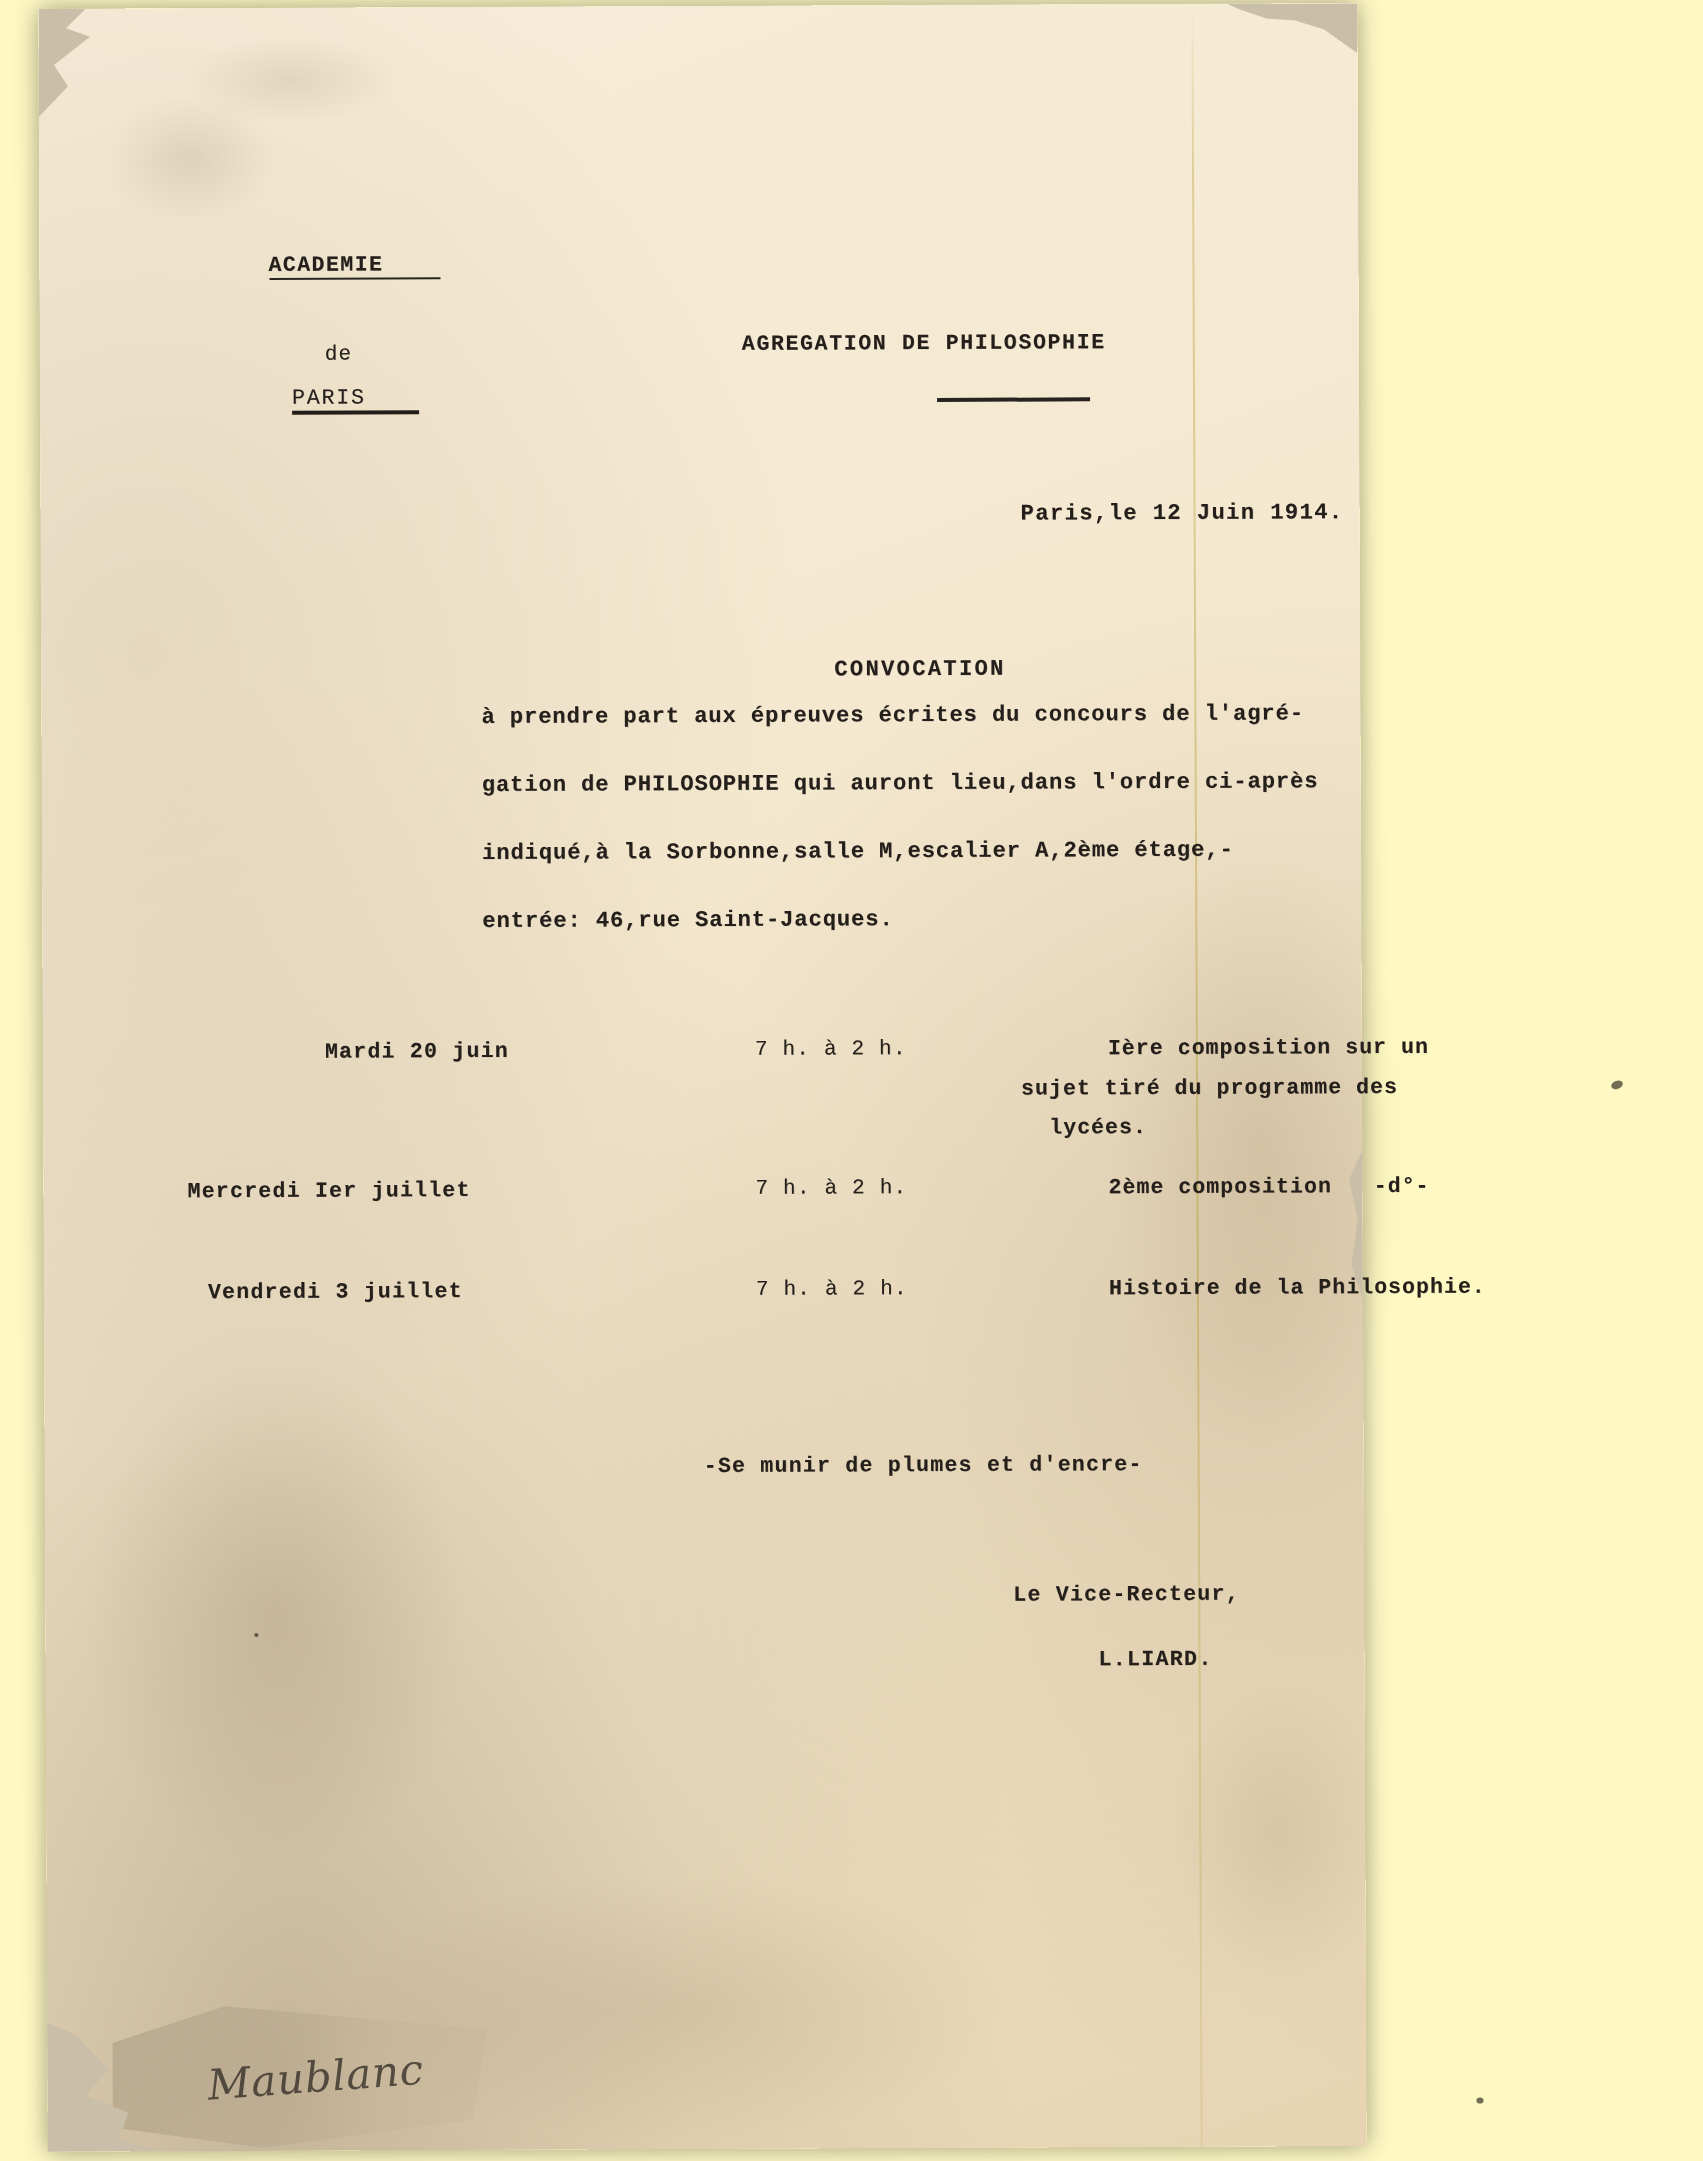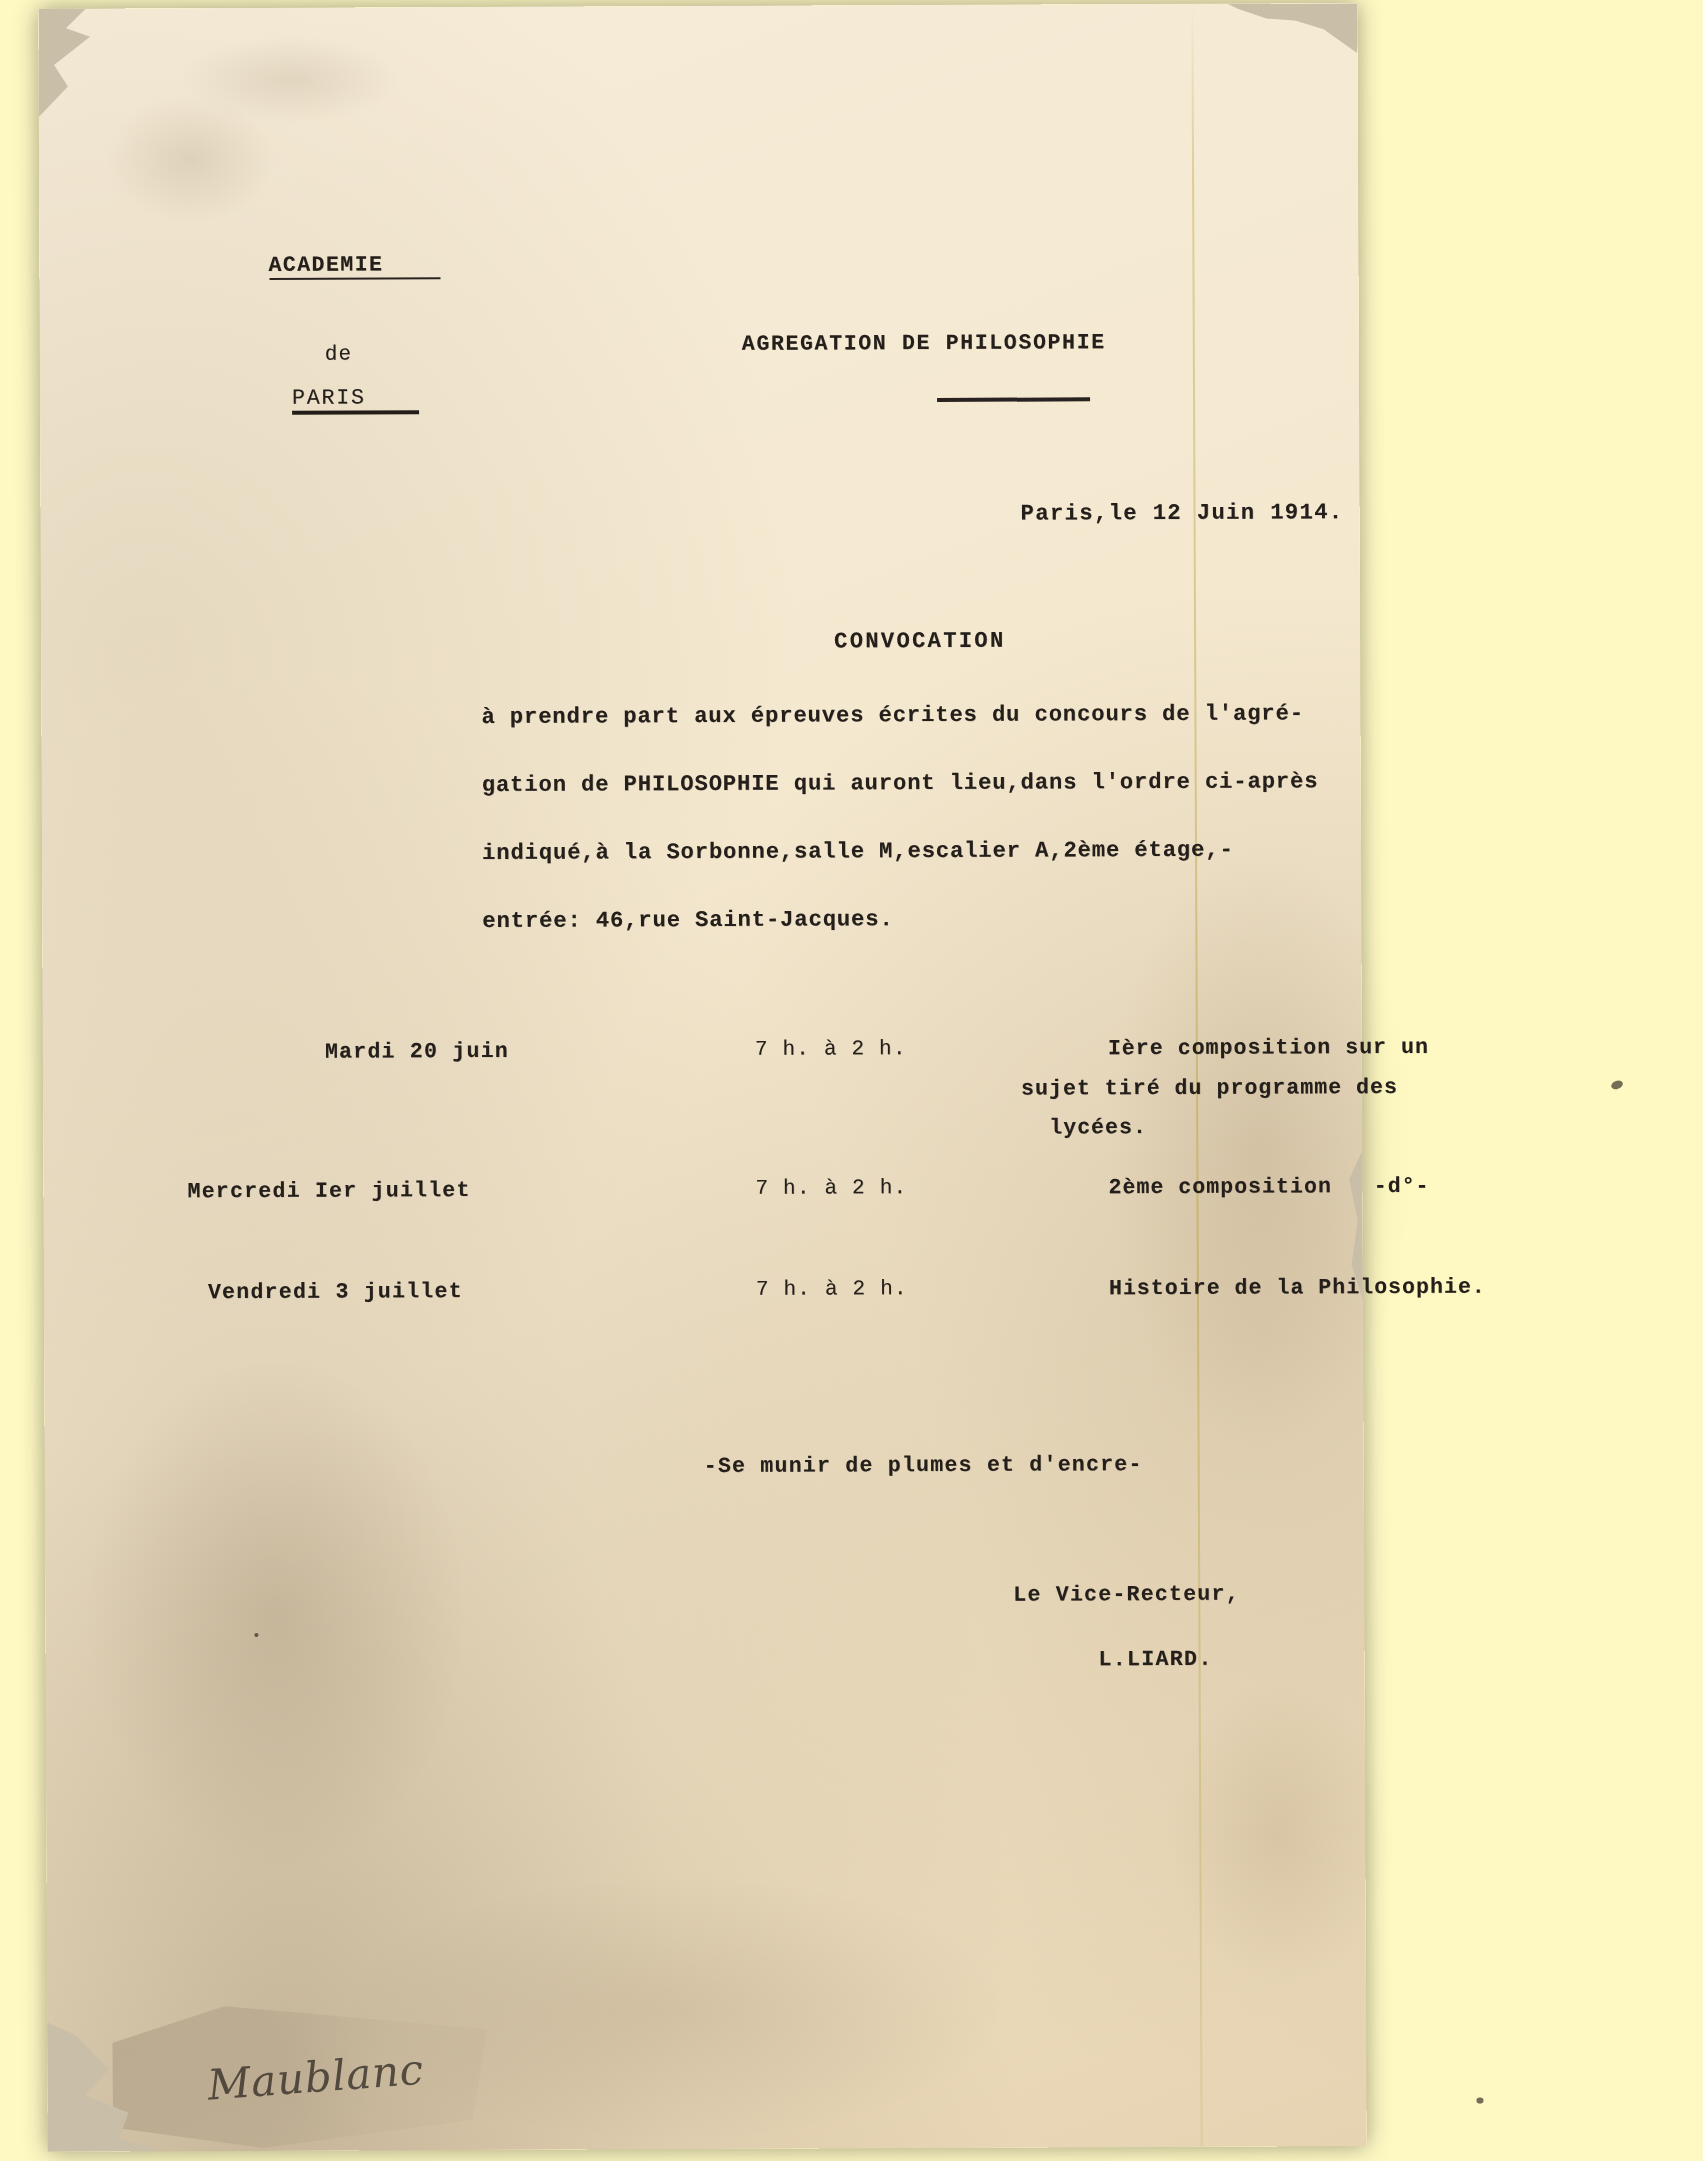--- a/index.html
+++ b/index.html
@@ -113,21 +113,21 @@
   #title        { left: 702px;  top: 326px;  font-size: 21.6px; font-weight: 700; letter-spacing: 1.6px; }
   #title-rule {
     position: absolute;
     left: 897px; top: 393px;
     width: 153px; height: 3.6px;
     background: #282320;
   }
 
   #datum        { left: 980px; top: 496px;  font-size: 22.3px; font-weight: 700; letter-spacing: 1.3px; }
 
-  #convocation  { left: 793px; top: 623px;  font-size: 22.3px; font-weight: 700; letter-spacing: 2.2px; }
+  #convocation  { left: 793px; top: 651px;  font-size: 22.3px; font-weight: 700; letter-spacing: 2.2px; }
 
   .body-line    { font-size: 22.3px; font-weight: 700; letter-spacing: 0.8px; }
   #bl1          { left: 440px;  top: 697px; }
   #bl2          { left: 440px;  top: 765px; }
   #bl3          { left: 440px;  top: 833px; }
   #bl4          { left: 440px;  top: 901px; }
 
   .sched-date   { font-size: 21.6px; font-weight: 700; letter-spacing: 1.2px; }
   .sched-time   { font-size: 21px; font-weight: 400; letter-spacing: 1.2px; }
   .sched-desc   { font-size: 21.6px; font-weight: 700; letter-spacing: 1px; }

